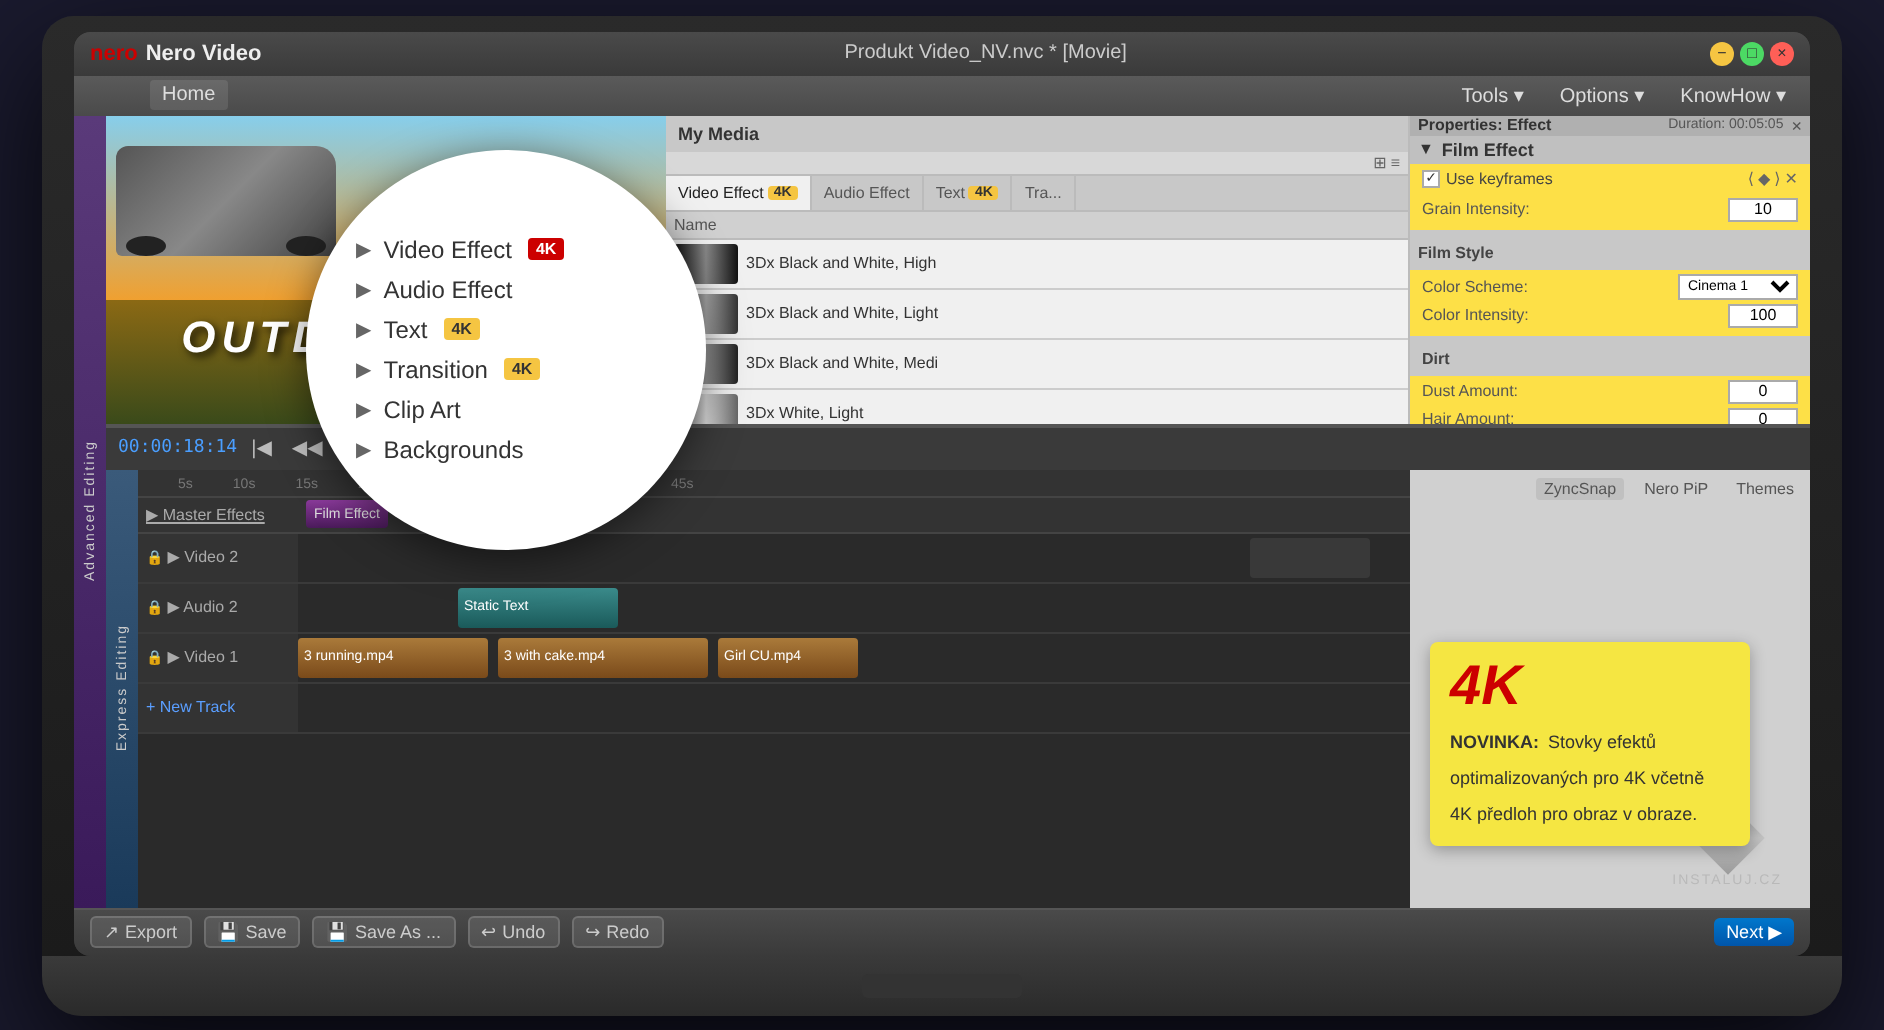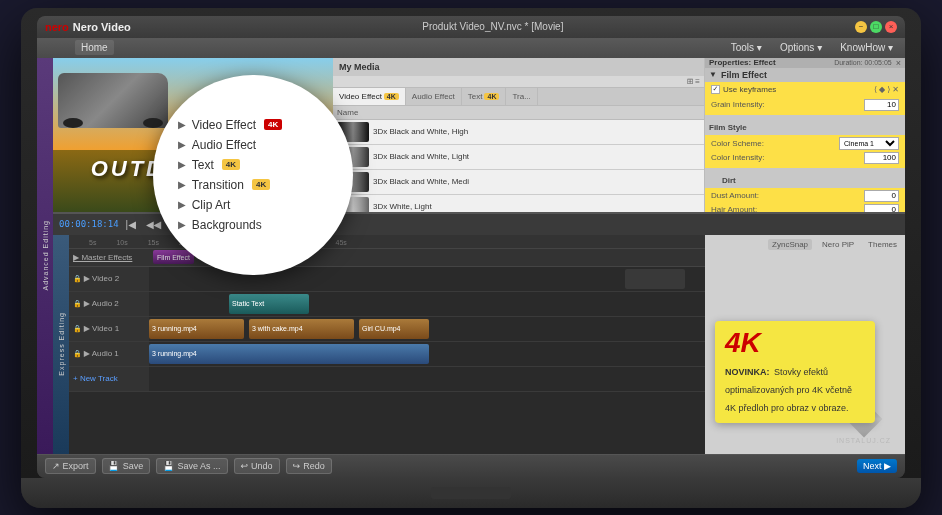--- a/index.html
+++ b/index.html
@@ -312,21 +312,21 @@
       flex: 1;
     }
 
     .prop-input {
       width: 35px;
       height: 12px;
       background: white;
       border: 1px solid #aaa;
       font-size: 8px;
       padding: 0 2px;
-      text-align: right;
+      text-align: center;
     }
 
     .prop-select {
       width: 60px;
       height: 13px;
       background: white;
       border: 1px solid #aaa;
       font-size: 7px;
     }
 
@@ -733,21 +733,21 @@
                     <span class="prop-label">Color Scheme:</span>
                     <select class="prop-select">
                       <option>Cinema 1</option>
                     </select>
                   </div>
                   <div class="prop-row">
                     <span class="prop-label">Color Intensity:</span>
                     <input class="prop-input" value="100" style="">
                   </div>
                 </div>
-                <div style="background:#c8c8c8;padding:1px 17px;">
+                <div style="background:#c8c8c8;padding:1px 6px;">
                   <span style="font-size:8px;color:#444;font-weight:bold;">Dirt</span>
                 </div>
                 <div style="padding:2px 6px;">
                   <div class="prop-row">
                     <span class="prop-label">Dust Amount:</span>
                     <input class="prop-input" value="0" style="">
                   </div>
                   <div class="prop-row">
                     <span class="prop-label">Hair Amount:</span>
                     <input class="prop-input" value="0" style="">
@@ -836,31 +836,20 @@
                     </div>
                     <div class="clip-block clip-orange" style="left:100px;width:105px;">
                       <span>3 with cake.mp4</span>
                     </div>
                     <div class="clip-block clip-orange" style="left:210px;width:70px;">
                       <span>Girl CU.mp4</span>
                     </div>
                   </div>
                 </div>
 
-                <div class="track-row">
-                  <div class="track-name">
-                    <span style="color:#888;font-size:7px;cursor:pointer;">🔒</span>
-                    <span>▶ Audio 1</span>
-                  </div>
-                  <div class="track-body">
-                    <div class="clip-block clip-blue" style="left:0;width:280px;">
-                      <span>3 running.mp4</span>
-                    </div>
-                  </div>
-                </div>
 
                 <div class="track-row">
                   <div class="track-name">
                     <span style="color:#5a9eff;font-size:8px;">+ New Track</span>
                   </div>
                   <div class="track-body"></div>
                 </div>
 
               </div>
             </div>

